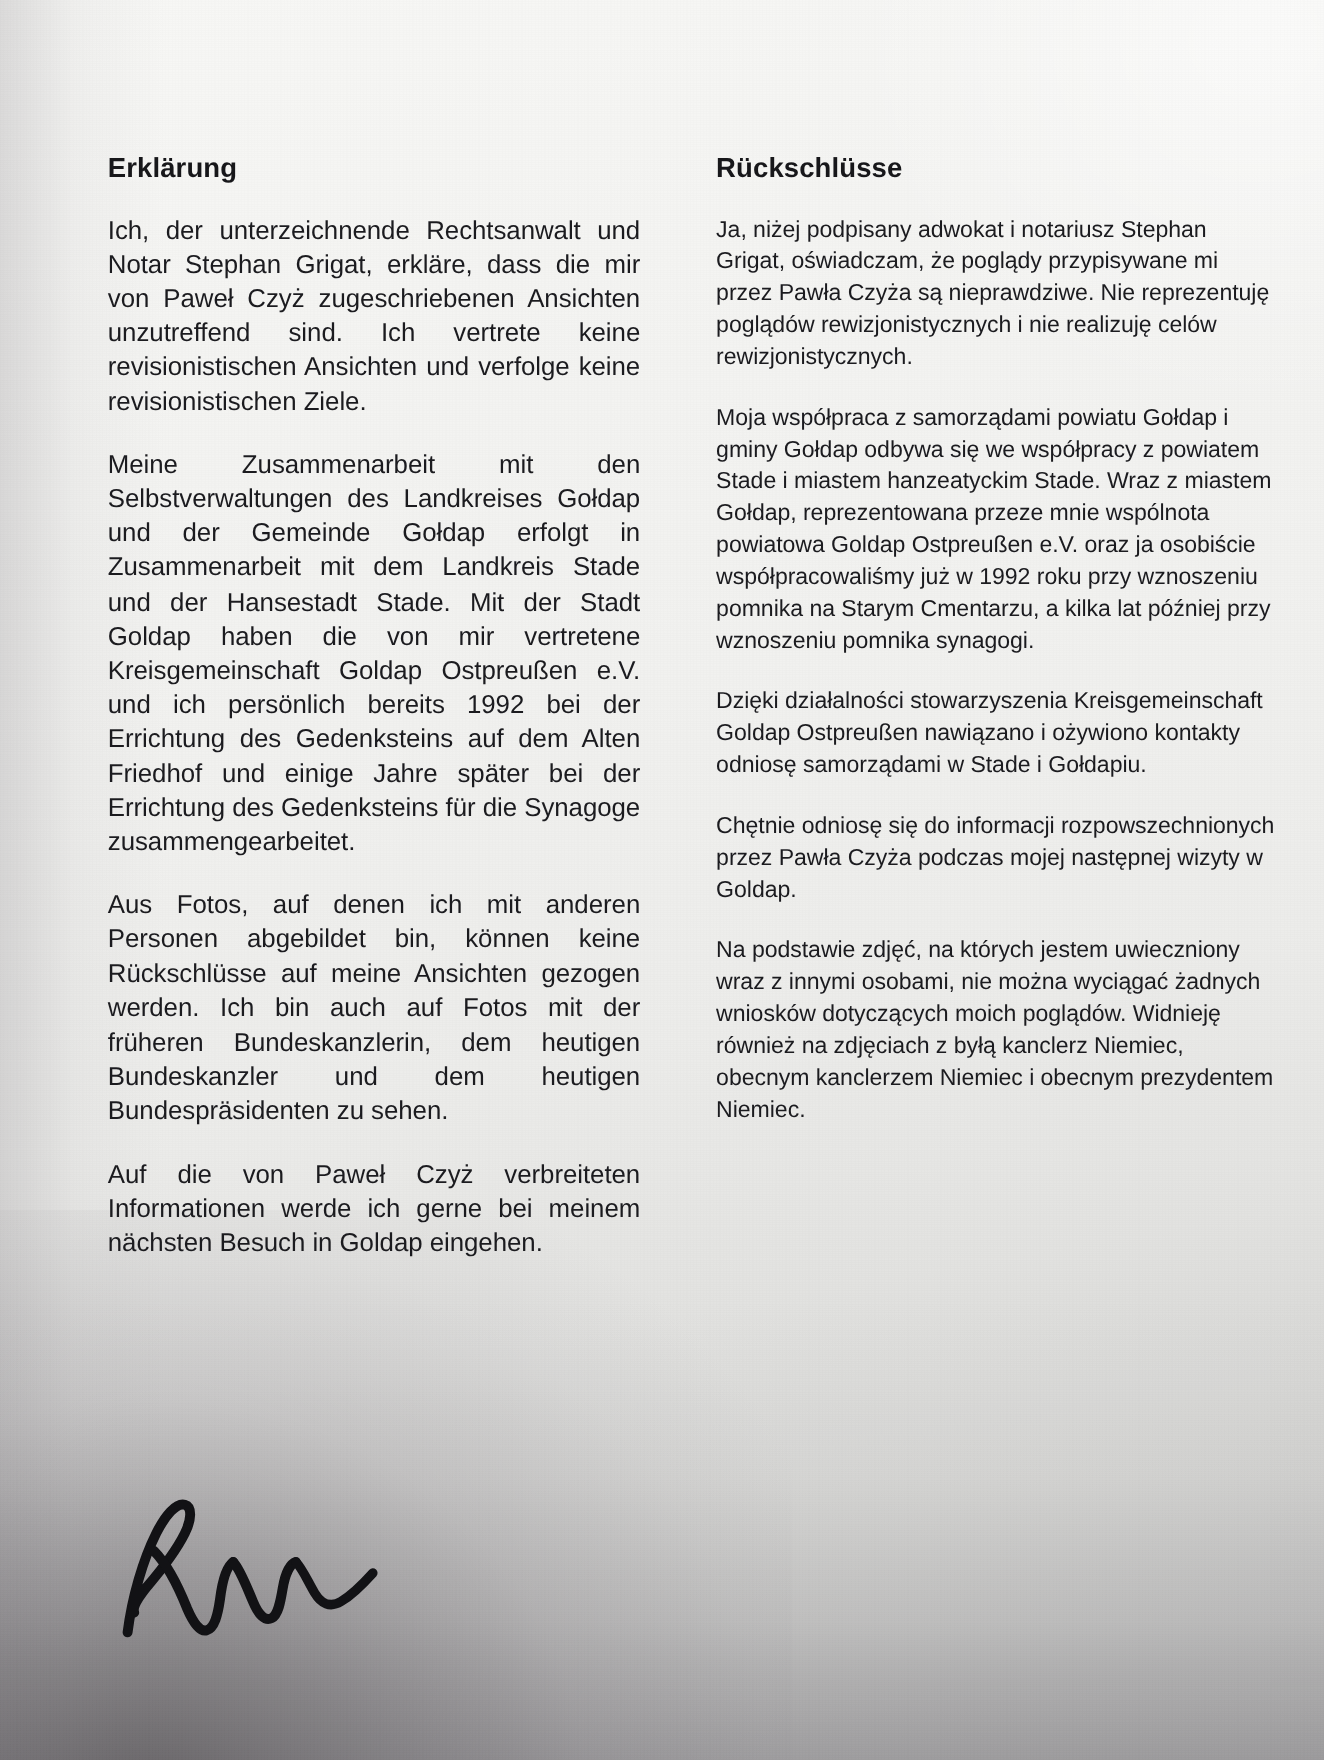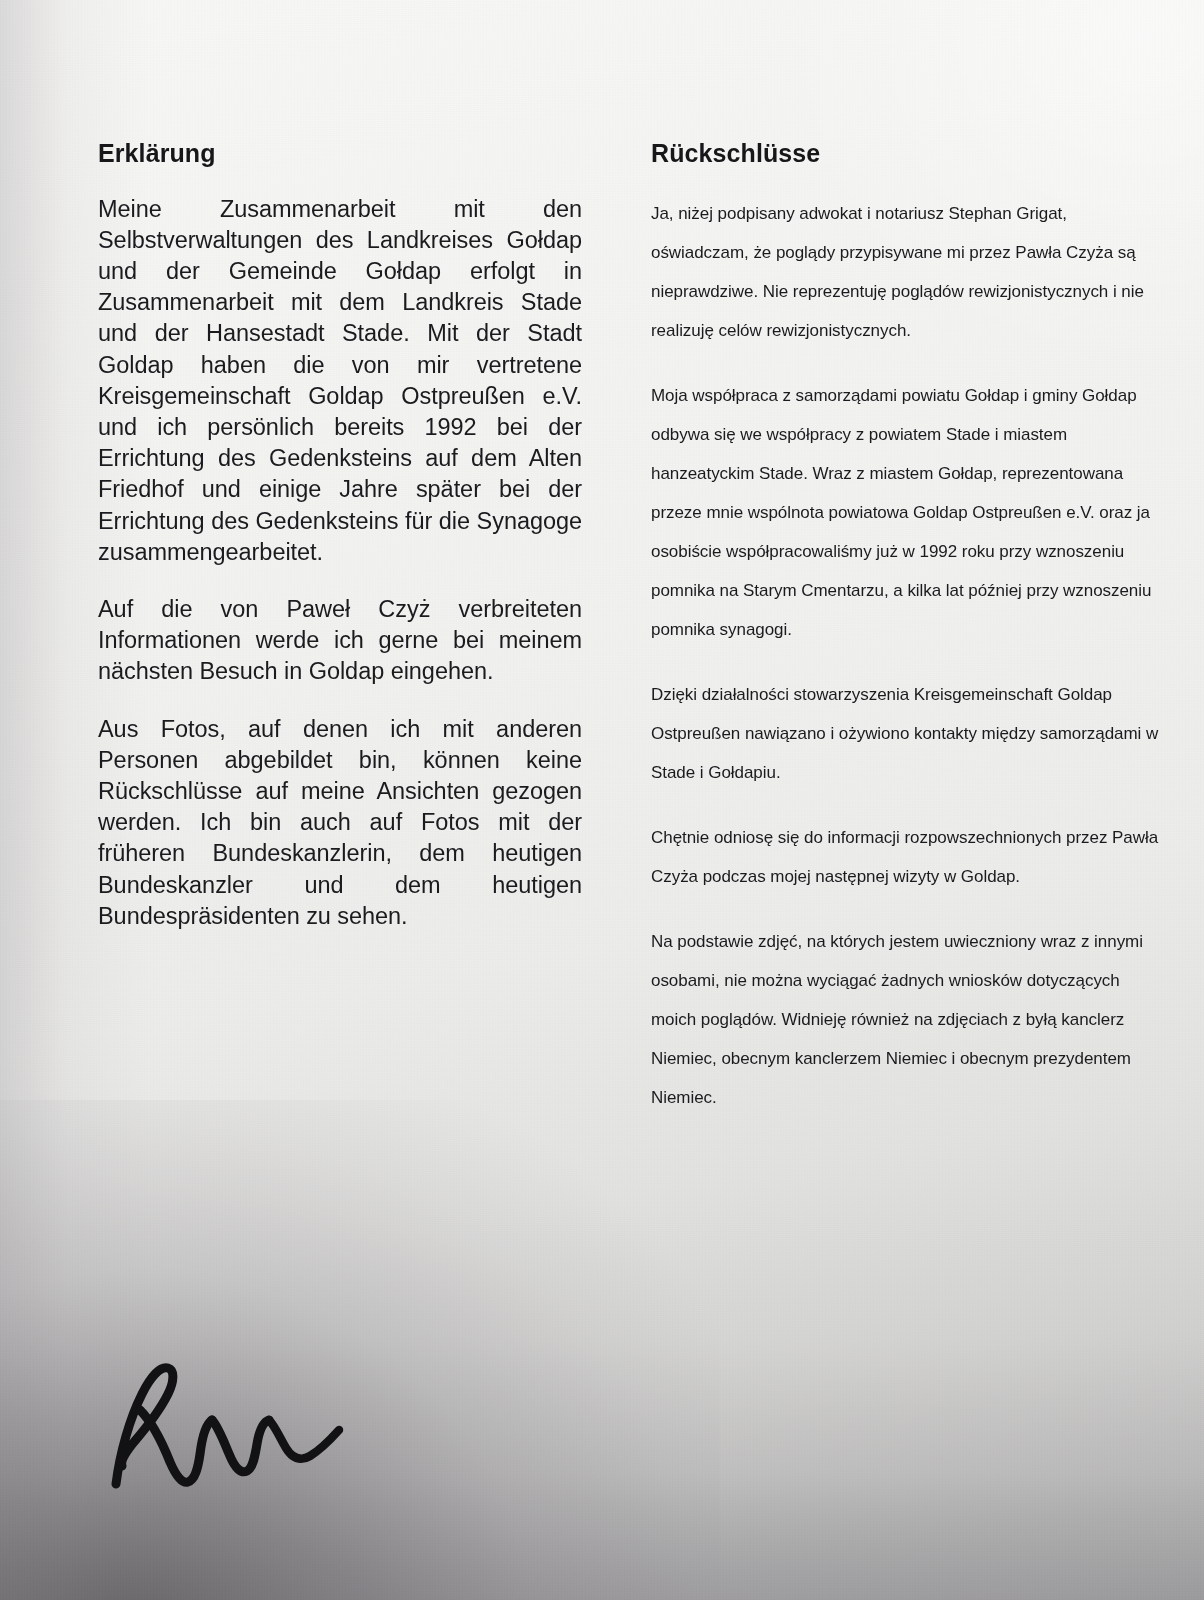--- a/index.html
+++ b/index.html
@@ -114,22 +114,22 @@
     line-height: 31.2px;
     color: #1b1b1f;
     letter-spacing: -0.05px;
   }
   .col-de .para {
     text-align: justify;
     text-justify: inter-word;
   }
   .col-pl .para {
     text-align: left;
-    font-size: 17px;
-    line-height: 39px;
+    font-size: 21px;
+    line-height: 29px;
   }
   .col-pl .para:last-child { margin-bottom: 0; }
 
   
   .content {
     filter: blur(0.22px);
   }
 
   
   .signature {
@@ -150,30 +150,31 @@
   <div class="shadow-topright"></div>
   <div class="shadow-leftedge"></div>
   <div class="shadow-bottomband"></div>
   <div class="shadow-bottomleft"></div>
   <div class="grain"></div>
 
   <div class="content">
 
     <div class="col col-de">
       <h1 class="doc-heading">Erklärung</h1>
+      <p class="para">Ich, der unterzeichnende Rechtsanwalt und Notar Stephan Grigat, erkläre, dass die mir von Paweł Czyż zugeschriebenen Ansichten unzutreffend sind. Ich vertrete keine revisionistischen Ansichten und verfolge keine revisionistischen Ziele.</p>
       <p class="para">Meine Zusammenarbeit mit den Selbstverwaltungen des Landkreises Gołdap und der Gemeinde Gołdap erfolgt in Zusammenarbeit mit dem Landkreis Stade und der Hansestadt Stade. Mit der Stadt Goldap haben die von mir vertretene Kreisgemeinschaft Goldap Ostpreußen e.V. und ich persönlich bereits 1992 bei der Errichtung des Gedenksteins auf dem Alten Friedhof und einige Jahre später bei der Errichtung des Gedenksteins für die Synagoge zusammengearbeitet.</p>
+      <p class="para">Aus Fotos, auf denen ich mit anderen Personen abgebildet bin, können keine Rückschlüsse auf meine Ansichten gezogen werden. Ich bin auch auf Fotos mit der früheren Bundeskanzlerin, dem heutigen Bundeskanzler und dem heutigen Bundespräsidenten zu sehen.</p>
       <p class="para">Auf die von Paweł Czyż verbreiteten Informationen werde ich gerne bei meinem nächsten Besuch in Goldap eingehen.</p>
-      <p class="para">Aus Fotos, auf denen ich mit anderen Personen abgebildet bin, können keine Rückschlüsse auf meine Ansichten gezogen werden. Ich bin auch auf Fotos mit der früheren Bundeskanzlerin, dem heutigen Bundeskanzler und dem heutigen Bundespräsidenten zu sehen.</p>
     </div>
 
     <div class="col col-pl">
       <h1 class="doc-heading">Rückschlüsse</h1>
       <p class="para">Ja, niżej podpisany adwokat i notariusz Stephan Grigat, oświadczam, że poglądy przypisywane mi przez Pawła Czyża są nieprawdziwe. Nie reprezentuję poglądów rewizjonistycznych i nie realizuję celów rewizjonistycznych.</p>
       <p class="para">Moja współpraca z samorządami powiatu Gołdap i gminy Gołdap odbywa się we współpracy z powiatem Stade i miastem hanzeatyckim Stade. Wraz z miastem Gołdap, reprezentowana przeze mnie wspólnota powiatowa Goldap Ostpreußen e.V. oraz ja osobiście współpracowaliśmy już w 1992 roku przy wznoszeniu pomnika na Starym Cmentarzu, a kilka lat później przy wznoszeniu pomnika synagogi.</p>
-      <p class="para">Dzięki działalności stowarzyszenia Kreisgemeinschaft Goldap Ostpreußen nawiązano i ożywiono kontakty między samorządami w Stade i Gołdapiu.</p>
+      <p class="para">Dzięki działalności stowarzyszenia Kreisgemeinschaft Goldap Ostpreußen nawiązano i ożywiono kontakty odniosę samorządami w Stade i Gołdapiu.</p>
       <p class="para">Chętnie odniosę się do informacji rozpowszechnionych przez Pawła Czyża podczas mojej następnej wizyty w Goldap.</p>
       <p class="para">Na podstawie zdjęć, na których jestem uwieczniony wraz z innymi osobami, nie można wyciągać żadnych wniosków dotyczących moich poglądów. Widnieję również na zdjęciach z byłą kanclerz Niemiec, obecnym kanclerzem Niemiec i obecnym prezydentem Niemiec.</p>
     </div>
 
     <div class="signature">
       <svg viewBox="0 0 260 180" xmlns="http://www.w3.org/2000/svg" aria-hidden="true">
         <g fill="none" stroke="#121215" stroke-linecap="round" stroke-linejoin="round">
           <path d="M20 152 C 24 120, 34 86, 46 62 C 54 46, 64 34, 72 36 C 79 38, 78 50, 72 62
                    C 64 78, 50 96, 38 110 C 30 120, 24 128, 26 134" stroke-width="9"></path>
           <path d="M44 78 C 56 90, 66 110, 74 130 C 80 144, 86 152, 92 150 C 99 148, 102 136, 104 122

